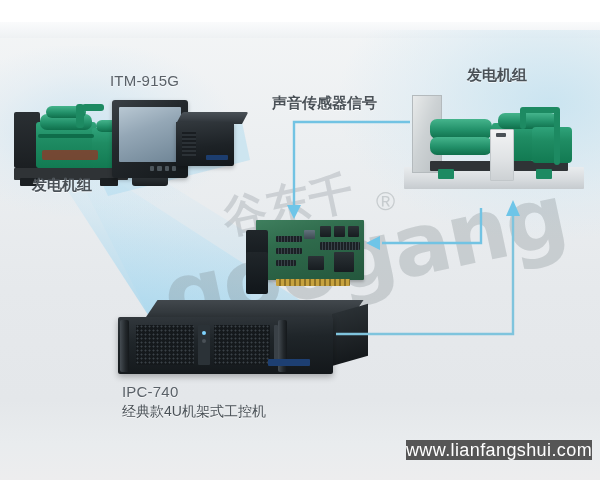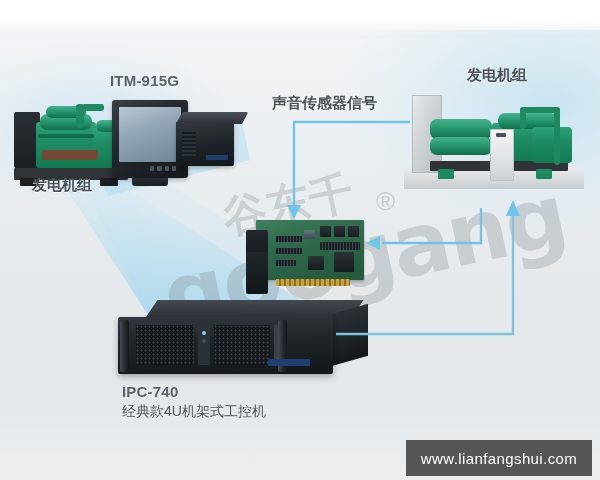--- a/index.html
+++ b/index.html
@@ -68,31 +68,30 @@
     align-items: center;
     justify-content: center;
   }
   #tg-badge {
     left: 14px; top: 8px;
     width: 126px; height: 27px;
     font-size: 15px;
   }
   #site-badge {
     left: 406px; top: 440px;
-    width: 186px; height: 36px;
-    font-size: 15px;
+    width: 186px; height: 20px;
+    font-size: 18px;
   }
 
   
   .lbl {
     position: absolute;
     color: #565d63;
     white-space: nowrap;
     text-shadow: 0 1px 0 rgba(255,255,255,.65);
-    font-weight: bold;
   }
   .lbl.latin { font-size: 15px; letter-spacing: .2px; color: #5a6168; }
   .lbl.cjk   { font-size: 15px; font-weight: 700; color: #4a5157; }
   .lbl.cjk-sm{ font-size: 14px; font-weight: 400; color: #4a5157; }
 
   #lbl-itm      { left: 110px; top: 72px; }
   #lbl-gen-left { left: 32px;  top: 176px; }
   #lbl-gen-right{ left: 467px; top: 66px; }
   #lbl-sound    { left: 272px; top: 94px; }
   #lbl-vib      { left: 369px; top: 262px; }

